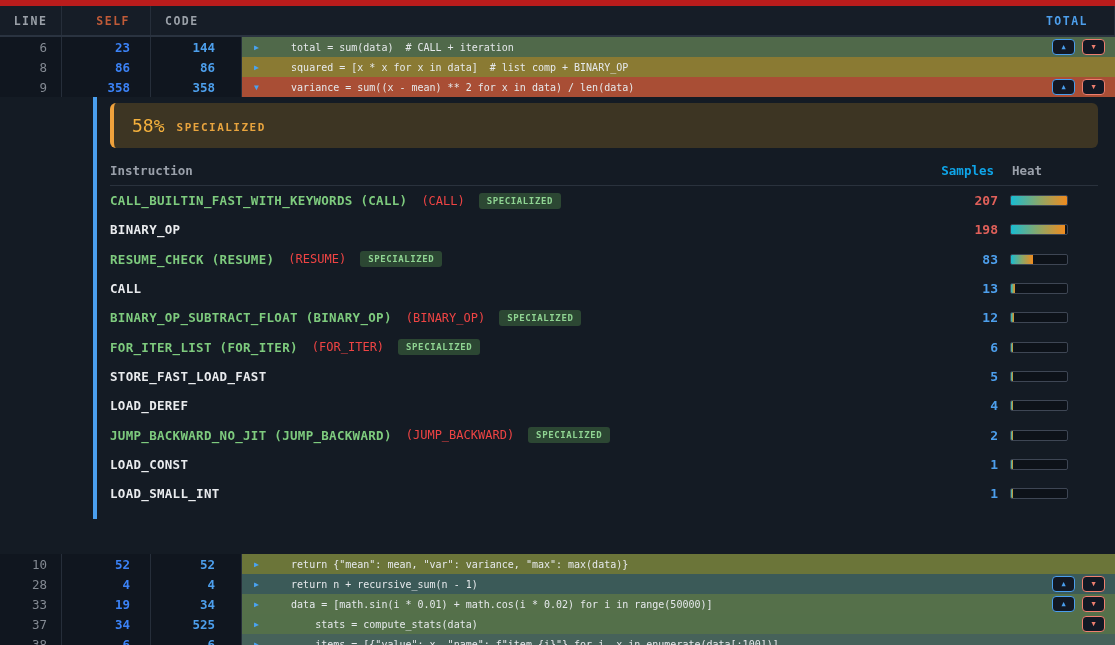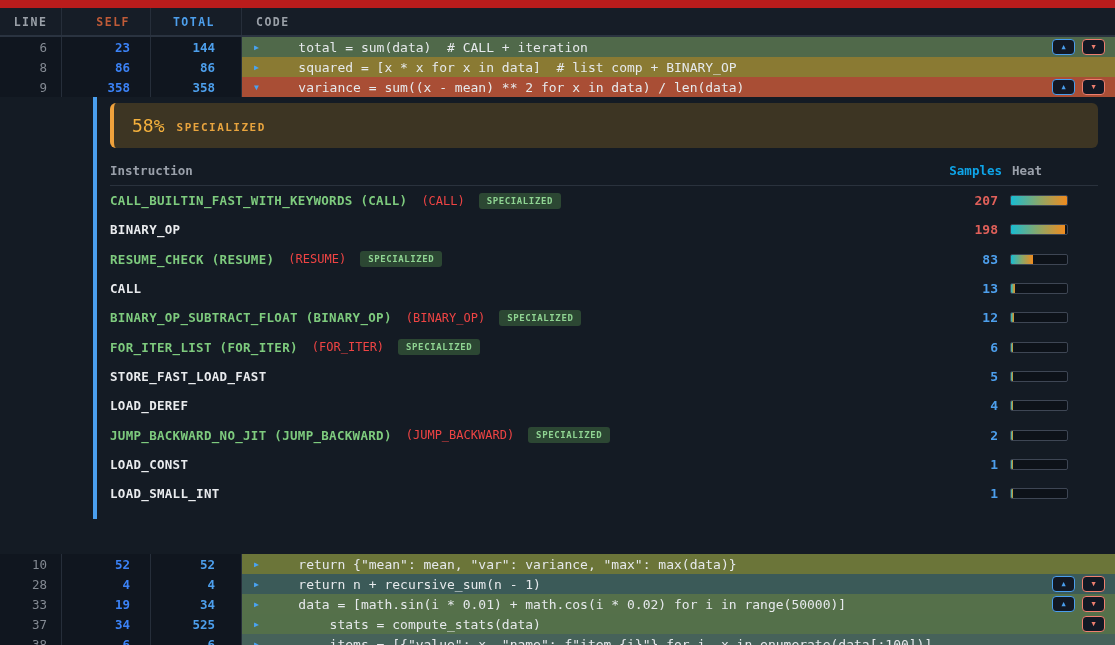--- a/index.html
+++ b/index.html
@@ -7,21 +7,21 @@
   .app {
     position: relative; width: 1115px; height: 645px;
     background: #141b24; overflow: hidden;
     font-family: "DejaVu Sans Mono", "Liberation Mono", monospace;
     color: #e3e6e9;
   }
 
   
   .table-header {
     position: absolute; top: 0; left: 0; width: 1115px; height: 37px;
-    background: #161d27; border-top: 8px solid #b91c1c; border-bottom: 2px solid #2a3340;
+    background: #161d27; border-top: 6px solid #b91c1c; border-bottom: 2px solid #2a3340;
     display: flex; align-items: stretch;
   }
   .hcell { font-size: 11.5px; font-weight: bold; letter-spacing: 1.5px; color: #9aa0a8;
            display: flex; align-items: center; }
   .hcell.c-line  { width: 62px; justify-content: center; border-right: 1px solid #262e3a; }
   .hcell.c-self  { width: 89px; justify-content: flex-end; padding-right: 20px; color: #c05b38; border-right: 1px solid #262e3a; }
   .hcell.c-total { width: 91px; justify-content: flex-end; padding-right: 26px; color: #4d9fec; border-right: 1px solid #262e3a; }
   .hcell.c-code  { flex: 1; padding-left: 14px; }
 
   
@@ -29,21 +29,21 @@
   #rows-top { top: 37px; }
   #rows-bottom { top: 554px; }
   .crow { display: flex; height: 20px; }
   .gcell { background: #10161f; border-right: 1px solid #262e3a; font-size: 12.5px;
            display: flex; align-items: center; justify-content: flex-end; }
   .g-line  { width: 62px; padding-right: 14px; color: #848a93; }
   .g-self  { width: 89px; padding-right: 20px; color: #3b82f6; font-weight: bold; }
   .g-total { width: 91px; padding-right: 26px; color: #4d9fec; font-weight: bold; }
   .band { flex: 1; position: relative; display: flex; align-items: center; }
   .toggle { margin-left: 12px; width: 11px; font-size: 8px; color: #4aa3f0; flex: 0 0 auto; }
-  .codetext { white-space: pre; font-size: 13px; color: #e6e9ec; margin-left: 2px; }
+  .codetext { white-space: pre; font-size: 10px; color: #e6e9ec; margin-left: 2px; }
   .btns { position: absolute; right: 10px; top: 2px; display: flex; gap: 7px; }
   .btn { width: 23px; height: 16px; border-radius: 4px; background: #121824;
          display: flex; align-items: center; justify-content: center; font-size: 7px; cursor: pointer; }
   .btn.up   { border: 1.5px solid #4a9eed; color: #4a9eed; }
   .btn.down { border: 1.5px solid #ee7f6f; color: #ee7f6f; }
 
   
   .panel { position: absolute; top: 97px; left: 0; width: 1115px; height: 426px; }
   .vline { position: absolute; left: 93px; top: 0; width: 4px; height: 422px; background: #4a9eed; }
   .banner { position: absolute; left: 110px; top: 6px; width: 988px; height: 45px;
@@ -52,21 +52,21 @@
   .pct { font-size: 18px; font-weight: normal; color: #f5b13d; }
   .pct-label { font-size: 11px; font-weight: bold; color: #e8a43e; letter-spacing: 1.5px;
                margin-left: 12px; margin-top: 3px; }
   .banner-stats { margin-left: auto; font-size: 11.5px; color: #8e949c; }
 
   .ptable { position: absolute; left: 110px; top: 58px; width: 988px; }
   .pthead { display: flex; align-items: center; height: 31px; border-bottom: 1px solid #2a323d;
             padding-right: 30px; }
   .pth-instr { flex: 1; font-size: 12.5px; font-weight: bold; color: #9aa0aa; }
   .pth-samples { width: 66px; text-align: right; font-size: 12.5px; font-weight: bold; color: #0ea5e9; }
-  .pth-heat { width: 58px; margin-left: 8px; padding-left: 2px; font-size: 12.5px; font-weight: bold; color: #9aa0aa; }
+  .pth-heat { width: 58px; margin-left: 16px; padding-left: 2px; font-size: 12.5px; font-weight: bold; color: #9aa0aa; }
 
   .irow { display: flex; align-items: center; height: 29.3px; padding-right: 30px; }
   .iname-group { flex: 1; display: flex; align-items: center; gap: 14px; }
   .iname { font-size: 12.5px; font-weight: bold; letter-spacing: 0.3px; }
   .iname.spec  { color: #7ecb7e; }
   .iname.plain { color: #e9ebee; }
   .ibase { font-size: 12px; color: #ef4444; }
   .badge { background: #2c4733; color: #8fd492; font-size: 9px; font-weight: bold;
            letter-spacing: 0.6px; padding: 3px 8px; border-radius: 3px; }
   .isamples { width: 66px; text-align: right; font-size: 13px; font-weight: bold; }
@@ -77,22 +77,22 @@
   .heat-fill { height: 100%; background: linear-gradient(90deg, #19bcd2, #8aa86a, #f08b1f); }
 </style>
 </head>
 <body>
 
 <div class="app">
 
   <div class="table-header">
     <div class="hcell c-line">LINE</div>
     <div class="hcell c-self">SELF</div>
+    <div class="hcell c-code">CODE</div>
     <div class="hcell c-total">TOTAL</div>
-    <div class="hcell c-code">CODE</div>
   </div>
 
   <div class="rows" id="rows-top">
       <div class="crow">
         <div class="gcell g-line">6</div>
         <div class="gcell g-self">23</div>
         <div class="gcell g-total">144</div>
         <div class="band" style="background: rgb(80, 105, 74);">
           <span class="toggle">▶</span>
           <span class="codetext">    total = sum(data)  # CALL + iteration</span>

